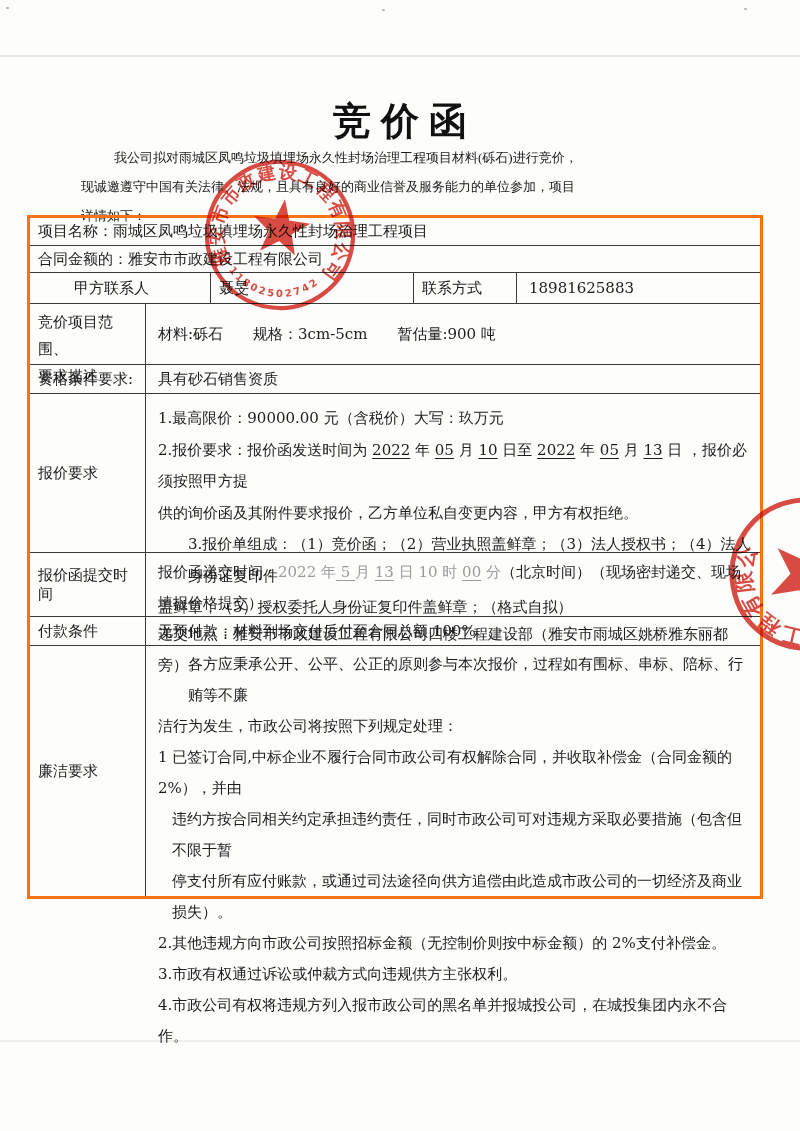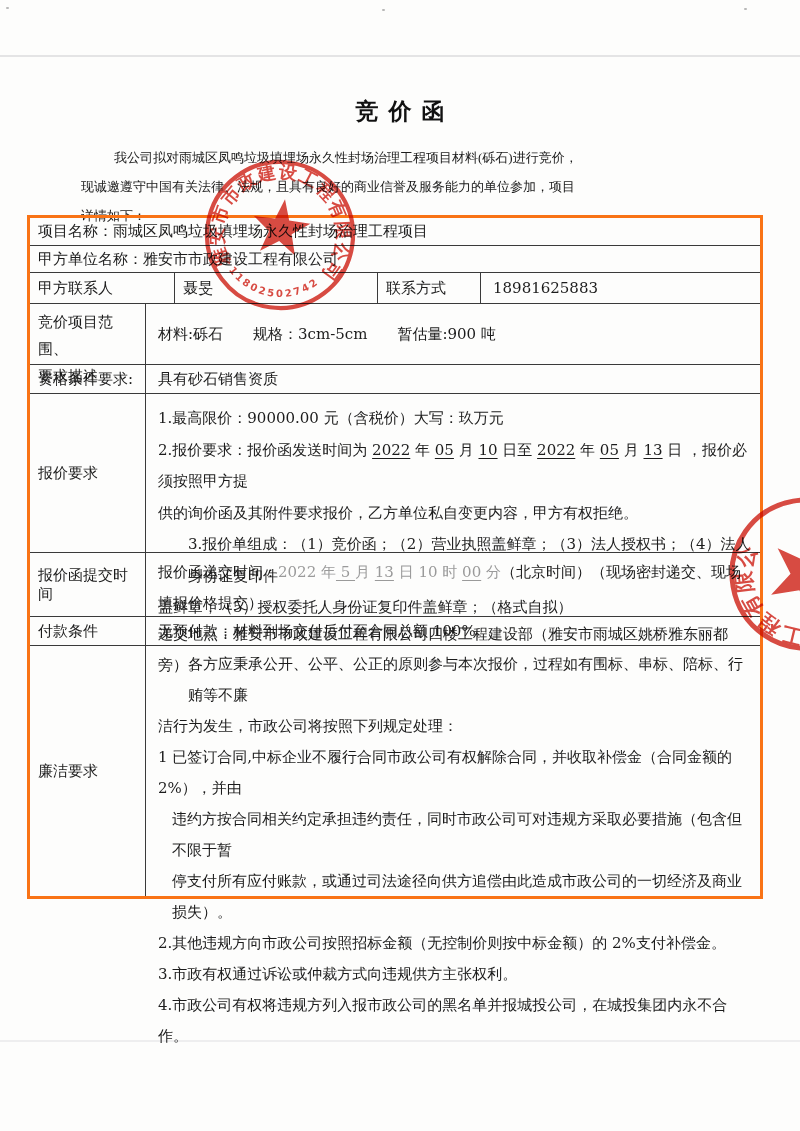--- a/index.html
+++ b/index.html
@@ -10,40 +10,40 @@
     color:#1d1d1d;
   }
   
   .scanline{position:absolute;left:0;width:100%;height:2px;}
   .scanline.a{top:55px;background:rgba(190,190,195,.40);}
   .scanline.b{top:1040px;background:rgba(205,205,210,.30);}
   .speck{position:absolute;width:3px;height:2px;background:#9a9a9a;border-radius:1px;opacity:.7;}
 
   .title{
     position:absolute;top:96px;left:0;width:100%;
-    text-align:center;font-size:23px;font-weight:700;letter-spacing:10px;text-indent:10px;
+    text-align:center;font-size:38px;font-weight:700;letter-spacing:10px;text-indent:10px;
     color:#111;
   }
   .intro{position:absolute;top:143px;left:81px;width:660px;font-size:13px;line-height:29px;color:#1b1b1b;font-family:Liberation Serif, serif;}
   .intro .l1{margin-left:33px;}
 
   
   .bid-table{
     position:absolute;left:27px;top:215px;width:736px;
     border:3px solid #f97316;box-sizing:border-box;
     font-size:15px;color:#1c1c1c;
   }
   .trow{display:flex;box-sizing:border-box;border-top:1px solid #3a3a3a;}
   .trow:first-child{border-top:none;}
   .cell{box-sizing:border-box;display:flex;align-items:center;padding:0 8px;}
   .cell + .cell{border-left:1px solid #3a3a3a;}
   .labelcol{width:115px;flex:none;}
   .content{flex:1;padding-left:12px;}
   .fullcell{flex:1;}
-  .h29{height:27px;} .h33{height:31px;} .h63{height:61px;} .h31{height:29px;}
+  .h29{height:27px;} .h33{height:31px;padding-left:36px;} .h63{height:61px;} .h31{height:29px;}
   .h32{height:30px;} .h161{height:159px;} .h66{height:64px;} .h253{height:251px;}
   .scope-label{display:block;padding-top:5px;line-height:27px;}
   .mlines{display:block;align-items:flex-start;}
   .quote-lines{padding-top:9px;line-height:31.5px;}
   .integrity-lines{padding-top:3px;line-height:31px;}
   .subm-lines{padding-top:4px;line-height:31px;}
   .ind2{padding-left:30px;}
   .ind1{padding-left:14px;}
   .u{text-decoration:underline;text-underline-offset:3px;}
   .faded{color:#9a9a9a;}
@@ -77,21 +77,21 @@
 
     <div class="trow h29">
       <div class="cell fullcell">
         <span>项目名称：</span>
           <span>雨城区凤鸣垃圾填埋场永久性封场治理工程项目</span>
       </div>
     </div>
 
     <div class="trow h29">
       <div class="cell fullcell">
-        <span>甲方单位名称：</span>
+        <span>合同金额的：</span>
           <span>雅安市市政建设工程有限公司</span>
       </div>
     </div>
 
     <div class="trow h33">
       <div class="cell labelcol">甲方联系人</div>
       <div class="cell" style="width:203px;flex:none;margin-left:29px;">聂旻</div>
       <div class="cell" style="width:103px;flex:none;">联系方式</div>
       <div class="cell content">18981625883</div>
     </div>

